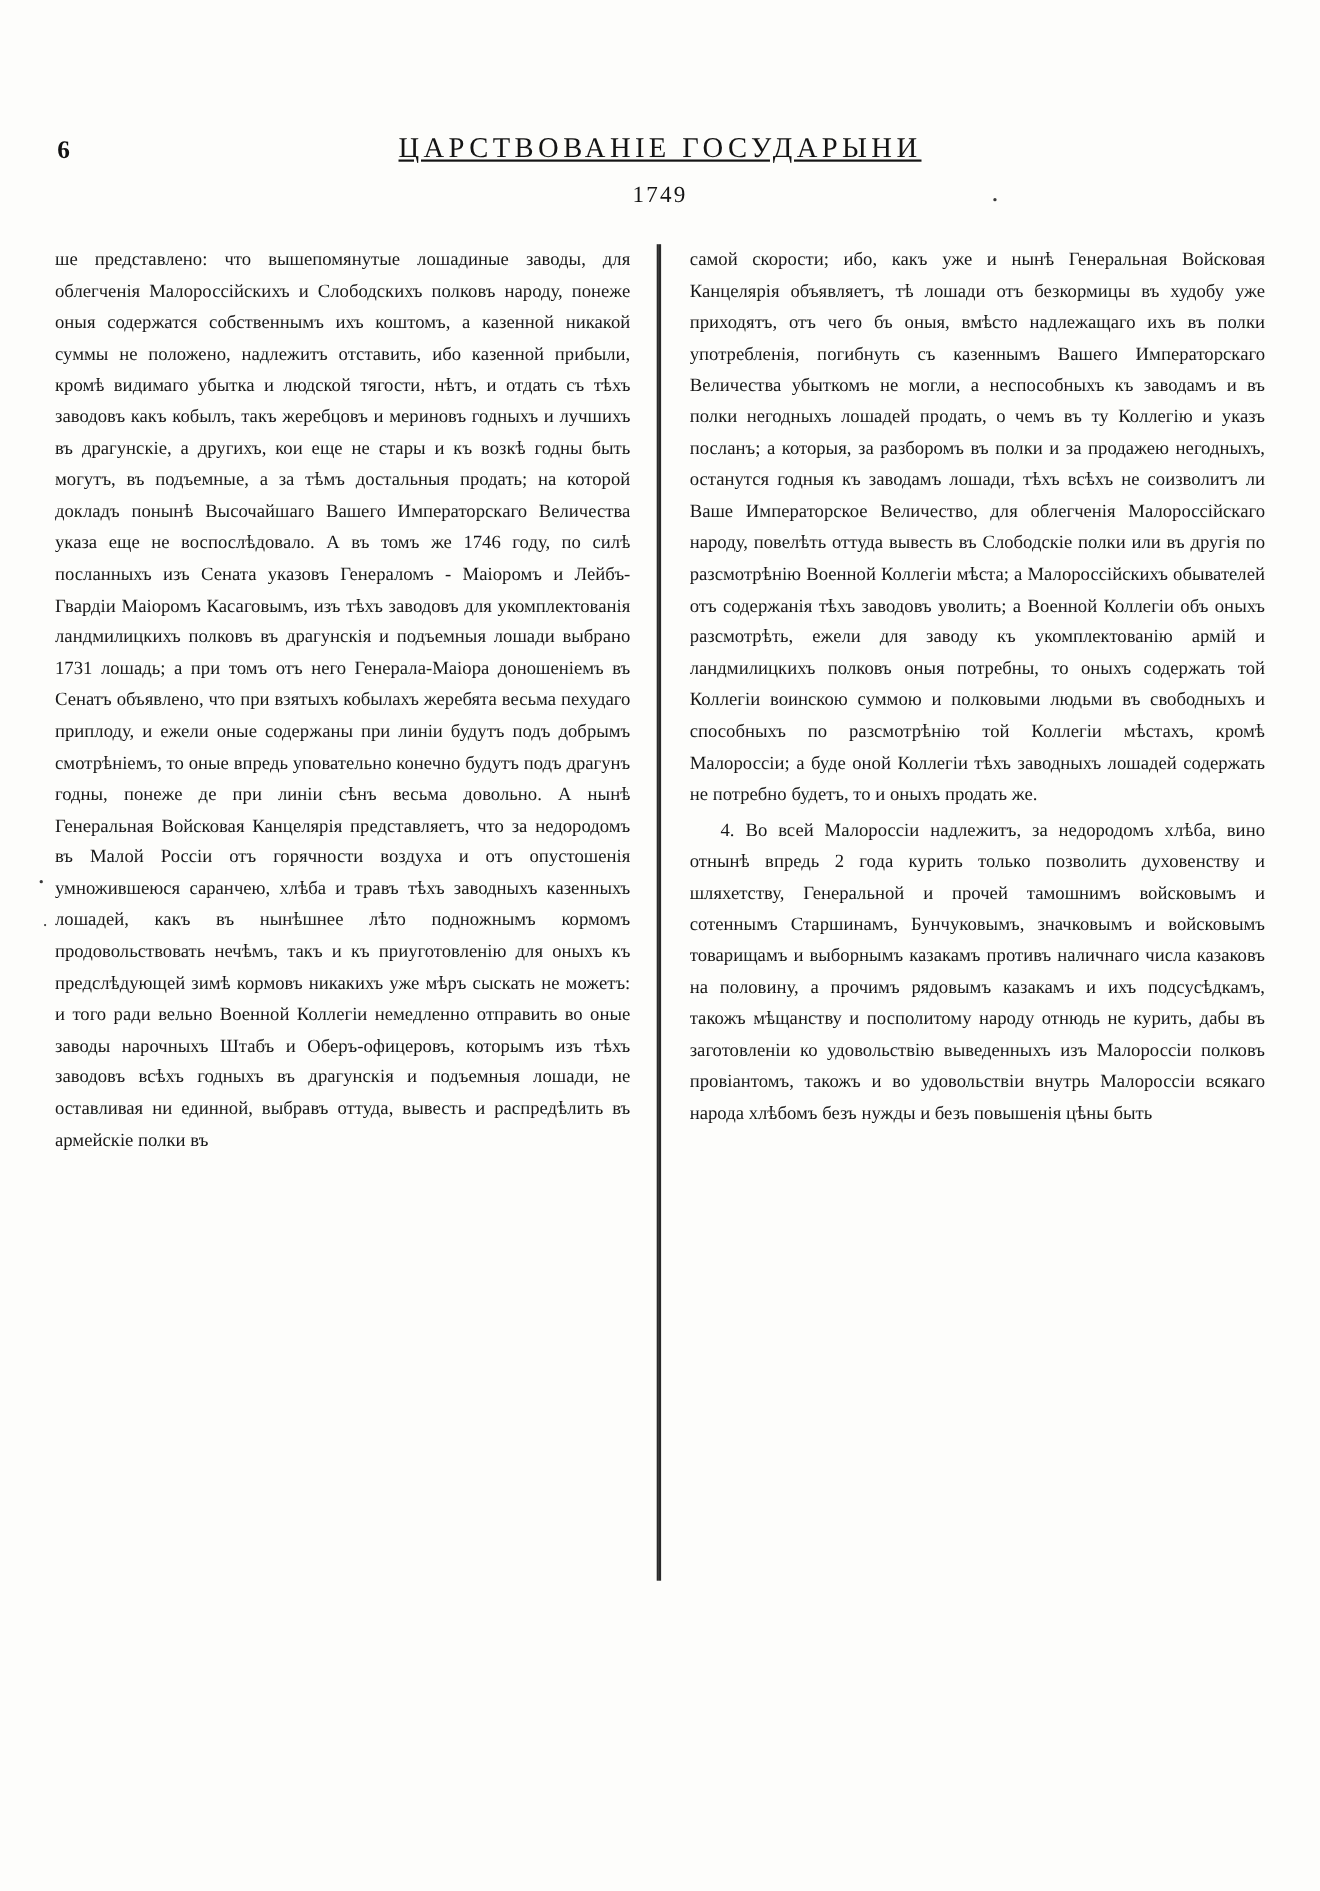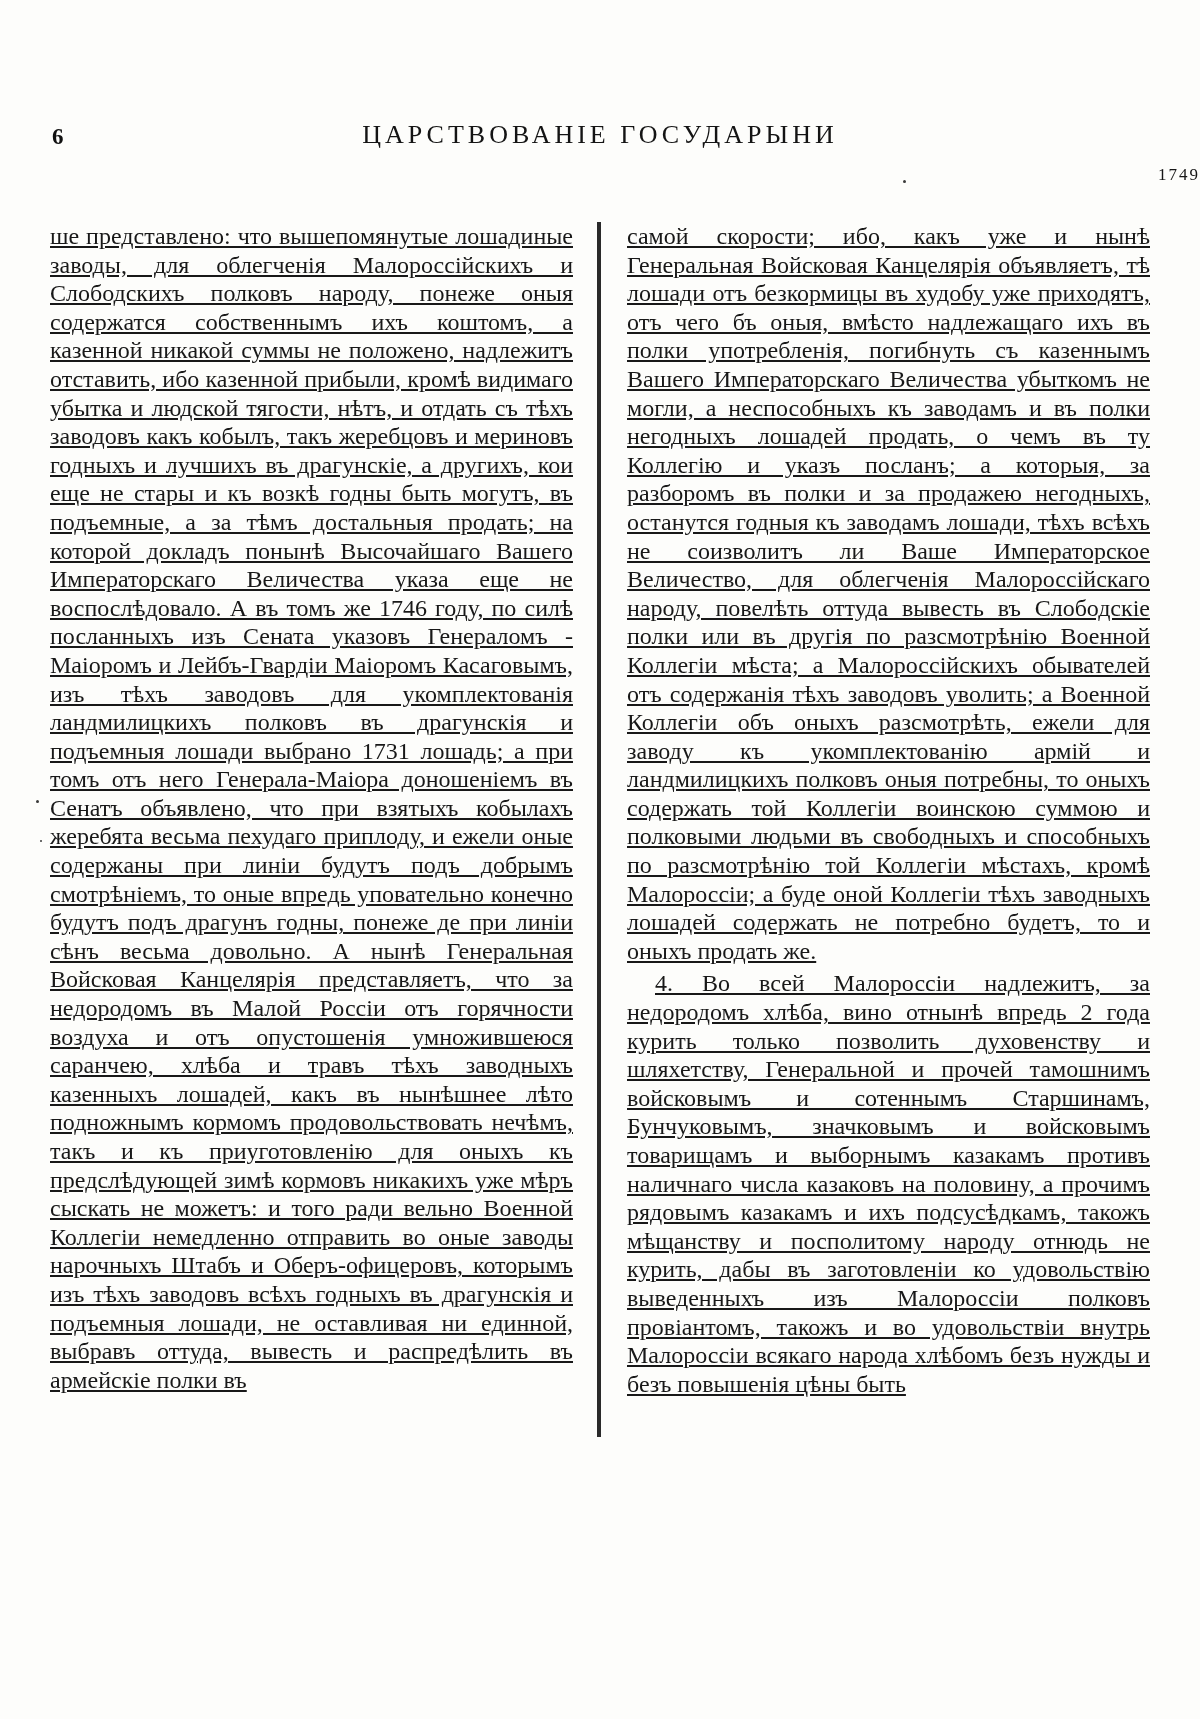--- a/index.html
+++ b/index.html
@@ -28,49 +28,49 @@
   .running-head {
     position: absolute;
     left: 0;
     right: 0;
     top: 120px;
     text-align: center;
     font-size: 26px;
     letter-spacing: 4px;
     font-weight: normal;
     color: #141414;
+    text-decoration: underline;
   }
   .year-line {
     position: absolute;
     left: 0;
     right: 0;
     top: 165px;
-    text-align: right;
-    font-size: 17px;
+    text-align: center;
+    font-size: 21px;
     letter-spacing: 2px;
     color: #161616;
   }
   .columns {
     position: absolute;
     left: 50px;
     right: 50px;
     top: 222px;
     bottom: 80px;
     display: flex;
     gap: 0px;
   }
   .col {
     width: 530px;
-    font-size: 24px;
+    font-size: 17px;
     line-height: 28.6px;
     text-align: justify;
     text-justify: inter-word;
     color: #181818;
     hyphens: manual;
-    text-decoration: underline;
   }
   .col.left { padding-right: 18px; }
   .col.right { padding-left: 20px; }
   .rule {
     width: 0px;
     margin: 0 6px;
     border-left: 2px solid #2a2a2a;
     border-right: 2px solid #2a2a2a;
     align-self: stretch;
     height: 1215px;

